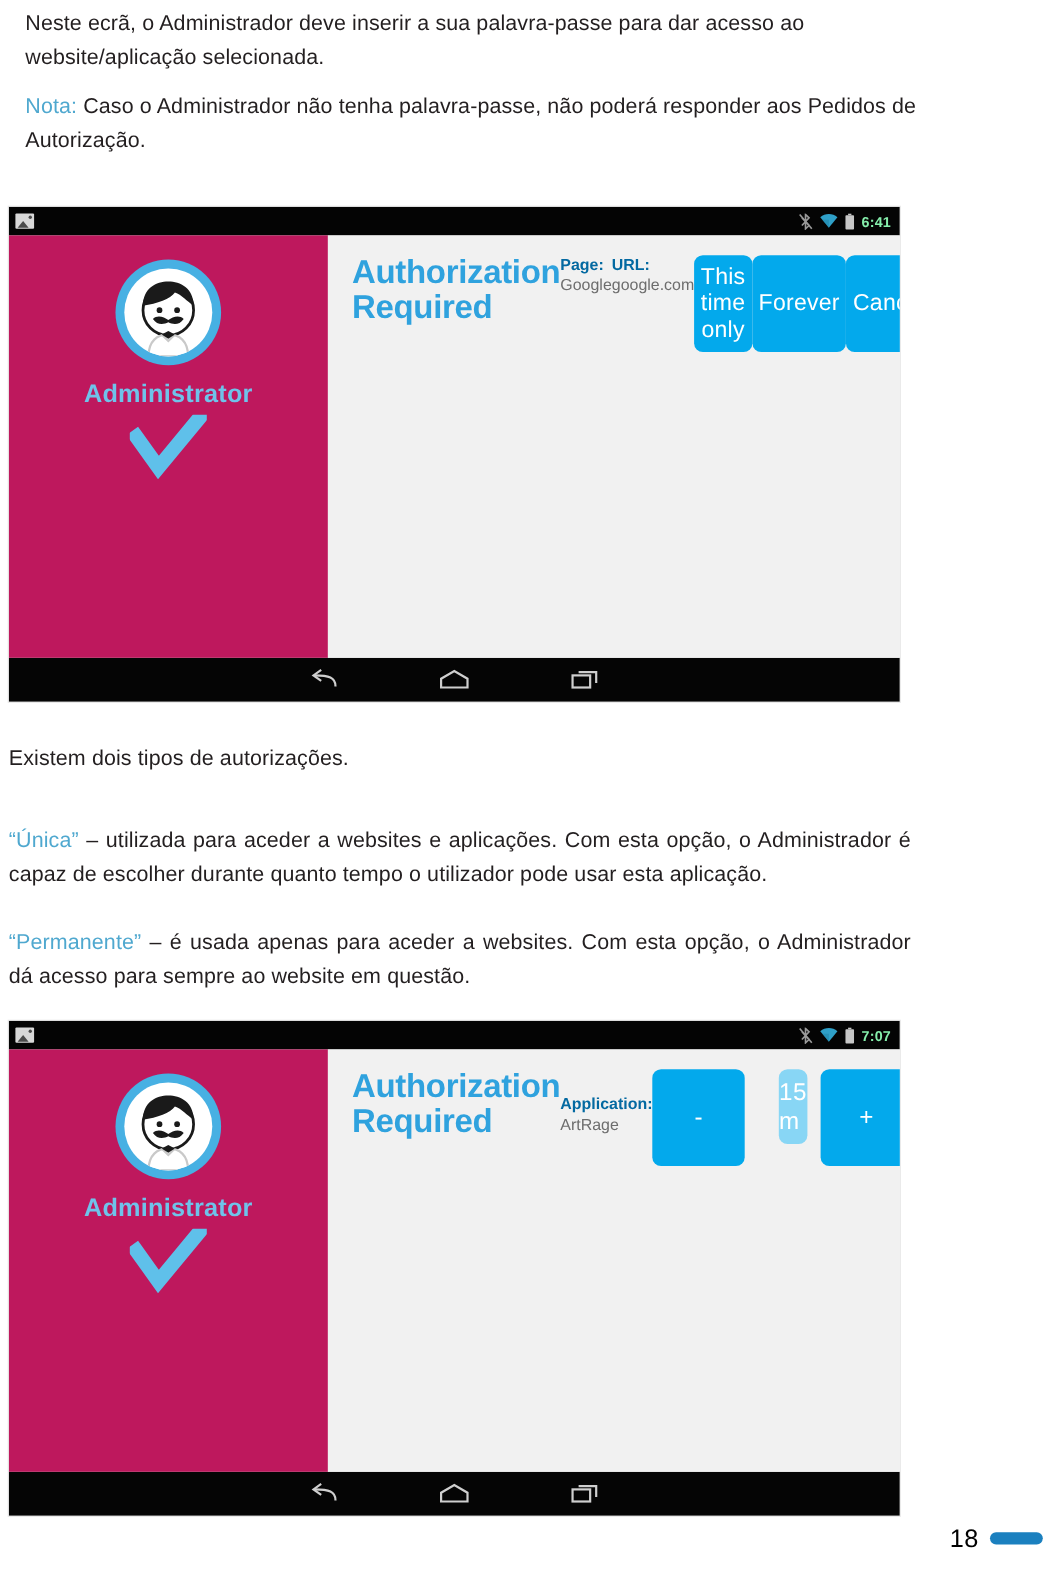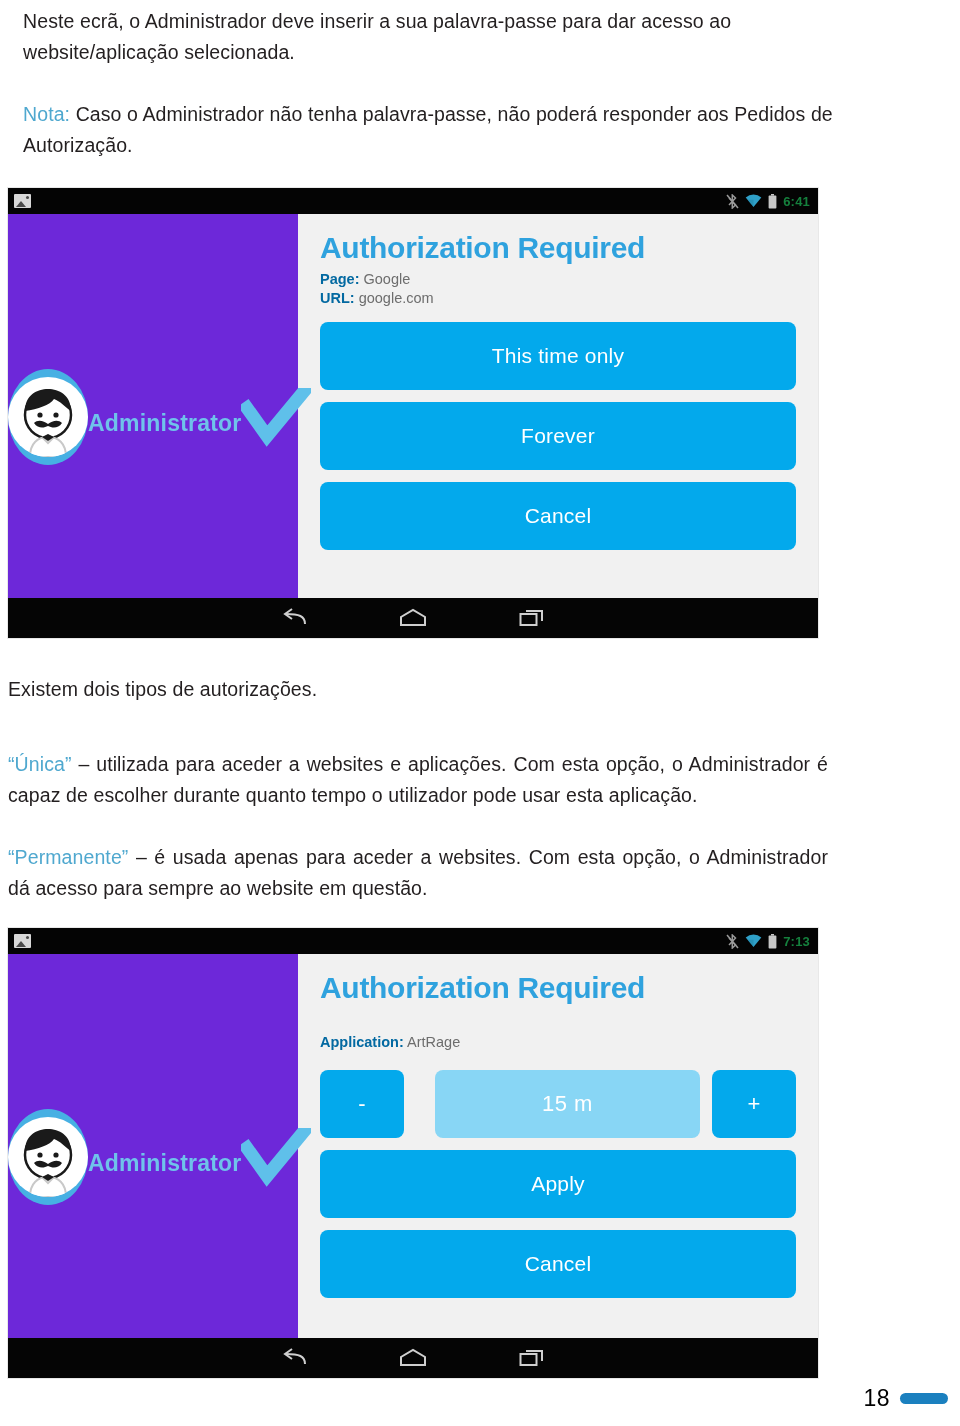--- a/index.html
+++ b/index.html
@@ -45,21 +45,21 @@
     height: 26px;
     background: #040404;
     display: flex;
     align-items: center;
     justify-content: space-between;
     padding: 0 8px 0 6px;
   }
   .sb-left { display: flex; align-items: center; gap: 6px; }
   .sb-right { display: flex; align-items: center; gap: 6px; }
   .sb-time {
-    color: #15803d;
+    color: #86efac;
     font-size: 13px;
     font-weight: bold;
     letter-spacing: 0.2px;
     line-height: 1;
   }
   .icon-img {
     width: 17px; height: 14px;
     background: #d8d8d8;
     border-radius: 1px;
     position: relative;
@@ -82,25 +82,25 @@
     border-radius: 50%;
     background: #4a4a4a;
   }
 
   .shot-body {
     display: flex;
     position: relative;
   }
   .sidebar {
     width: 290px;
-    background: #6d28d9;
+    background: #be185d;
     position: relative;
     flex: 0 0 290px;
     display: flex;
-    flex-direction: row;
+    flex-direction: column;
     align-items: center;
     padding-top: 22px;
   }
   .avatar-wrap {
     width: 96px; height: 96px;
     border-radius: 50%;
     background: #47b0e3;
     display: flex; align-items: center; justify-content: center;
     position: relative;
   }
@@ -118,42 +118,42 @@
     font-weight: bold;
     letter-spacing: 0.2px;
   }
   .checkmark { margin-top: 6px; }
 
   .content {
     flex: 1 1 auto;
     background: #f1f1f1;
     padding: 18px 22px 10px 22px;
     display: flex;
-    flex-direction: column;
+    flex-direction: row;
   }
   .title {
     color: #2fa2de;
     font-size: 30px;
     font-weight: bold;
     letter-spacing: -0.3px;
     line-height: 1.05;
     margin: 0 0 6px 0;
   }
   .meta {
     color: #6d6d6d;
     font-size: 14.5px;
     line-height: 19px;
   }
   .meta b { color: #0369a1; }
   .btn {
     background: #03a9ec;
     color: #ffffff;
     border: none;
     border-radius: 8px;
-    height: 68px;
+    height: 88px;
     width: 100%;
     font-size: 21px;
     font-family: "Liberation Sans", sans-serif;
     display: flex;
     align-items: center;
     justify-content: center;
     cursor: pointer;
     letter-spacing: 0.2px;
   }
   .btn-row { display: flex; gap: 12px; }
@@ -203,21 +203,21 @@
     background: #1b80bf;
   }
 </style>
 </head>
 <body>
 
 <div class="page">
 
   <div class="textblock" style="left:23px; top:6px; width:820px;">
     <p class="para">Neste ecrã, o Administrador deve inserir a sua palavra-passe para dar acesso ao website/aplicação selecionada.</p>
-    <p class="para" style="margin-top:31px;"><span class="accent">Nota:</span><span> Caso o Administrador não tenha palavra-passe, não poderá responder aos Pedidos de Autorização.</span></p>
+    <p class="para" style="margin-top:14px;"><span class="accent">Nota:</span><span> Caso o Administrador não tenha palavra-passe, não poderá responder aos Pedidos de Autorização.</span></p>
   </div>
 
   <div class="shot" style="top:188px;">
 
     <div class="statusbar">
       <div class="sb-left">
         <span class="icon-img"></span>
       </div>
       <div class="sb-right">
         <svg width="13" height="15" viewBox="0 0 13 15">
@@ -307,21 +307,21 @@
           <line x1="1" y1="1" x2="12" y2="14" stroke="#9a9a9a" stroke-width="1.5"></line>
         </svg>
         <svg width="17" height="14" viewBox="0 0 17 14">
           <path d="M8.5 13 L0.7 3.4 A12 12 0 0 1 16.3 3.4 Z" fill="#2fa0c8"></path>
           <path d="M8.5 13 L2.6 5.7 L8.5 5.7 Z" fill="#1d7ea0" opacity="0.45"></path>
         </svg>
         <svg width="9" height="15" viewBox="0 0 9 15">
           <rect x="3" y="0" width="3" height="1.6" fill="#c7c7c7"></rect>
           <rect x="0.6" y="1.6" width="7.8" height="13" rx="0.8" fill="#c7c7c7"></rect>
         </svg>
-        <span class="sb-time">7:13</span>
+        <span class="sb-time">7:07</span>
       </div>
     </div>
 
     <div class="shot-body" style="height:384px;">
       <div class="sidebar">
         <div class="avatar-wrap">
           <div class="avatar-inner">
             <svg width="80" height="80" viewBox="0 0 80 80">
               <circle cx="40" cy="38" r="23" fill="#ffffff" stroke="#1a1a1a" stroke-width="2.5"></circle>
               <path d="M17 34 C17 18 29 12 40 12 C51 12 63 18 63 34 C57 30 52 24 46 22 C42 28 30 32 17 34 Z" fill="#1a1a1a"></path>

